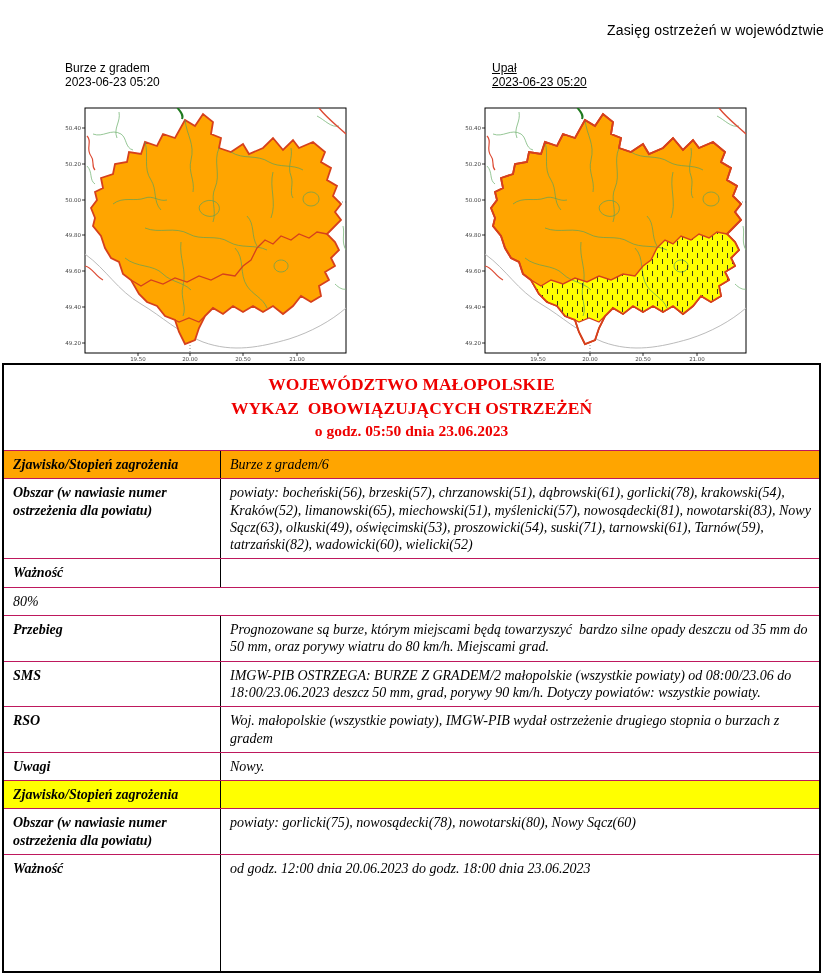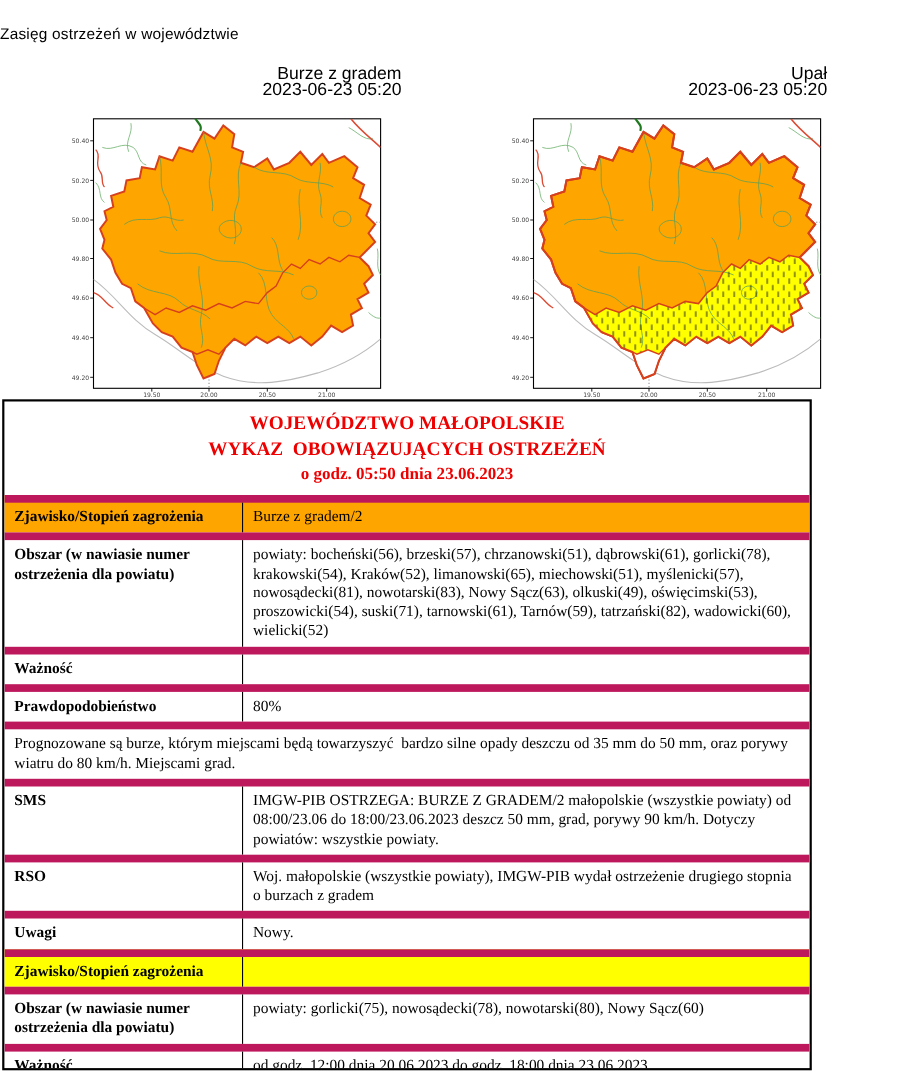--- a/index.html
+++ b/index.html
@@ -1,37 +1,37 @@
 <!DOCTYPE html>
 <html style="--lvl2: #FFA500; --lvl1: #FFFF00; --header-red: #EE0000;"><head>
 <meta charset="utf-8">
 <style>
   html,body{margin:0;padding:0;background:#fff;}
   body{width:824px;height:975px;position:relative;overflow:hidden;
        font-family:"Liberation Sans",sans-serif;color:#000;}
-  .page-title{position:absolute;top:22px;left:0;width:824px;text-align:left;
+  .page-title{position:absolute;top:22px;left:0;width:824px;text-align:right;
        font-size:14px;letter-spacing:.2px;}
-  .map-caption{position:absolute;top:61px;width:300px;text-align:right;
-       font-size:16px;line-height:14px;}
+  .map-caption{position:absolute;top:61px;width:300px;text-align:left;
+       font-size:12px;line-height:14px;}
   .map-caption.left{left:65px;}
-  .map-caption.right{left:452px;}
+  .map-caption.right{left:492px;text-decoration:underline;}
   svg.mapsvg{position:absolute;top:100px;}
   svg.mapsvg.left{left:63px;}
   svg.mapsvg.right{left:463px;}
   .ticktext{font-family:"DejaVu Sans",sans-serif;font-size:5.5px;fill:#444;}
   
-  .wtable{position:absolute;left:2px;top:363px;width:736px;height:610px;
+  .wtable{position:absolute;left:2px;top:363px;width:819px;height:610px;
        border:2px solid #000;box-sizing:border-box;background:#fff;
        display:flex;flex-direction:column;overflow:hidden;}
   .thead{padding:7px 10px 8px;text-align:center;
        font-family:"Liberation Serif",serif;font-weight:bold;
        color:var(--header-red,#f00);}
   .hline{font-size:17.5px;line-height:24px;white-space:pre-wrap;}
   .hline.small{font-size:15.5px;line-height:22px;}
-  .trow{display:flex;border-top:7px solid #be185d;align-items:stretch;}
+  .trow{display:flex;border-top:1px solid #be185d;align-items:stretch;font-style:italic;}
   .trow:last-child{flex:1;}
   .tcell{font-family:"Liberation Serif",serif;font-size:14px;line-height:17.3px;
        padding:5px 8px 5px 9px;box-sizing:border-box;white-space:pre-wrap;}
   .tcell.label{width:217px;flex:0 0 217px;border-right:1px solid #000;font-weight:bold;}
   .tcell.value{flex:1;}
   .hl-orange{background:var(--lvl2,#FFA500);}
   .hl-yellow{background:var(--lvl1,#FFFF00);}
 </style>
 </head>
 <body>
@@ -213,38 +213,38 @@
 
 <div class="wtable">
   <div class="thead">
     <div class="hline">WOJEWÓDZTWO MAŁOPOLSKIE</div>
     <div class="hline">WYKAZ  OBOWIĄZUJĄCYCH OSTRZEŻEŃ</div>
     <div class="hline small">o godz. 05:50 dnia 23.06.2023</div>
   </div>
   <div id="tbody" style="display: contents;">
   <div class="trow hl-orange">
     <div class="tcell label">Zjawisko/Stopień zagrożenia</div>
-    <div class="tcell value">Burze z gradem/2</div>
+    <div class="tcell value">Burze z gradem/6</div>
   </div>
 
   <div class="trow">
     <div class="tcell label">Obszar (w nawiasie numer ostrzeżenia dla powiatu)</div>
     <div class="tcell value">powiaty: bocheński(56), brzeski(57), chrzanowski(51), dąbrowski(61), gorlicki(78), krakowski(54), Kraków(52), limanowski(65), miechowski(51), myślenicki(57), nowosądecki(81), nowotarski(83), Nowy Sącz(63), olkuski(49), oświęcimski(53), proszowicki(54), suski(71), tarnowski(61), Tarnów(59), tatrzański(82), wadowicki(60), wielicki(52)</div>
   </div>
 
   <div class="trow">
     <div class="tcell label">Ważność</div>
   </div>
 
   <div class="trow">
-    <div class="tcell label">Prawdopodobieństwo</div>
     <div class="tcell value">80%</div>
   </div>
 
   <div class="trow">
+    <div class="tcell label">Przebieg</div>
     <div class="tcell value">Prognozowane są burze, którym miejscami będą towarzyszyć  bardzo silne opady deszczu od 35 mm do 50 mm, oraz porywy wiatru do 80 km/h. Miejscami grad.</div>
   </div>
 
   <div class="trow">
     <div class="tcell label">SMS</div>
     <div class="tcell value">IMGW-PIB OSTRZEGA: BURZE Z GRADEM/2 małopolskie (wszystkie powiaty) od 08:00/23.06 do 18:00/23.06.2023 deszcz 50 mm, grad, porywy 90 km/h. Dotyczy powiatów: wszystkie powiaty.</div>
   </div>
 
   <div class="trow">
     <div class="tcell label">RSO</div>

